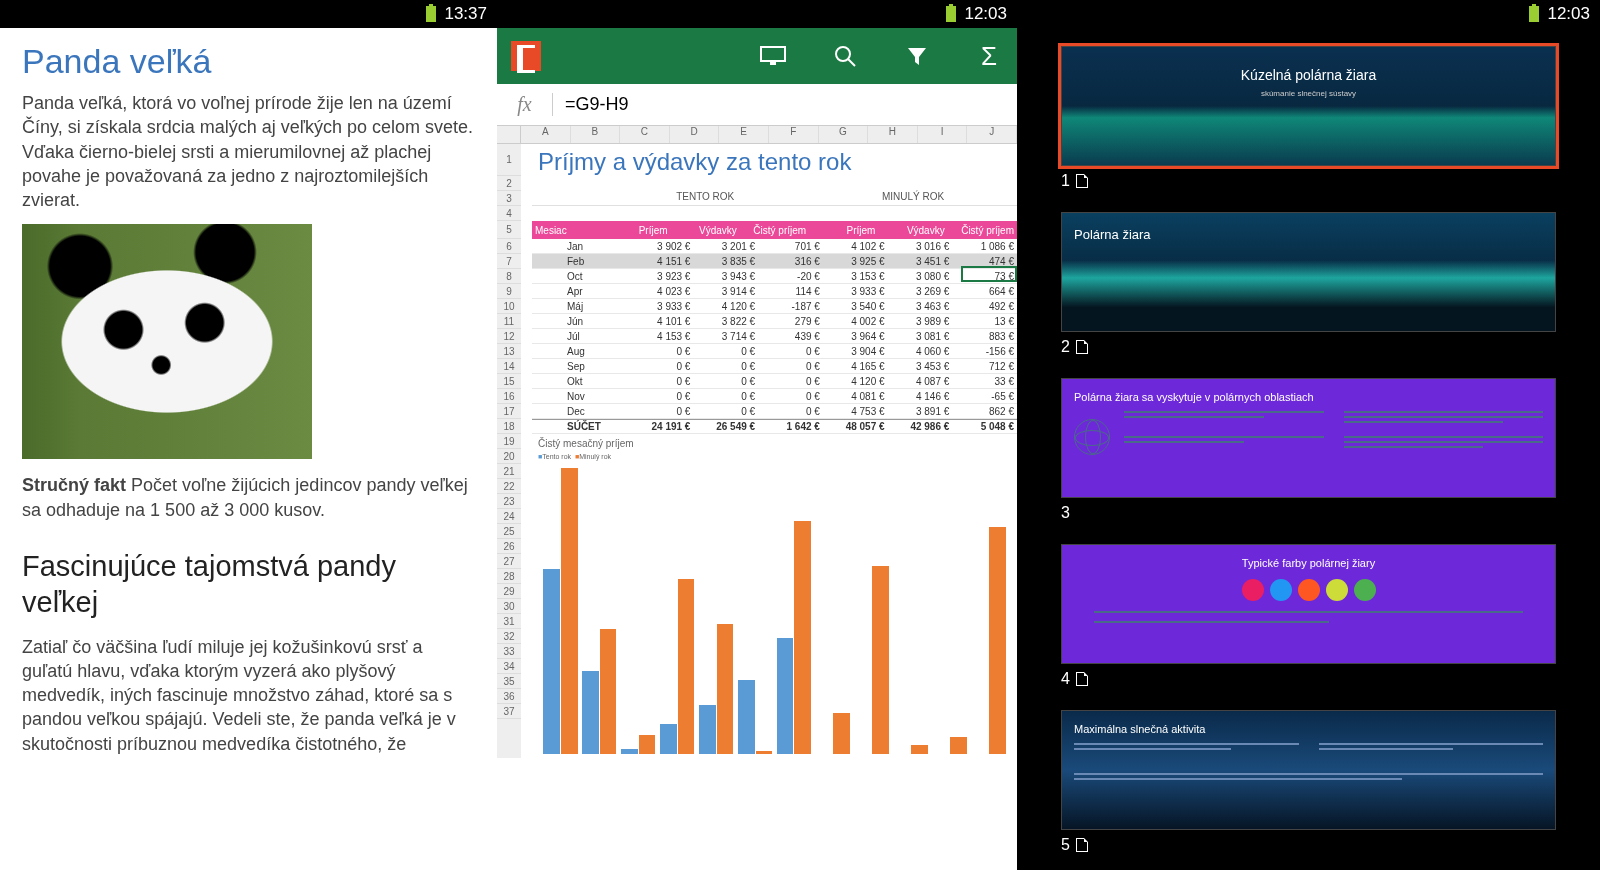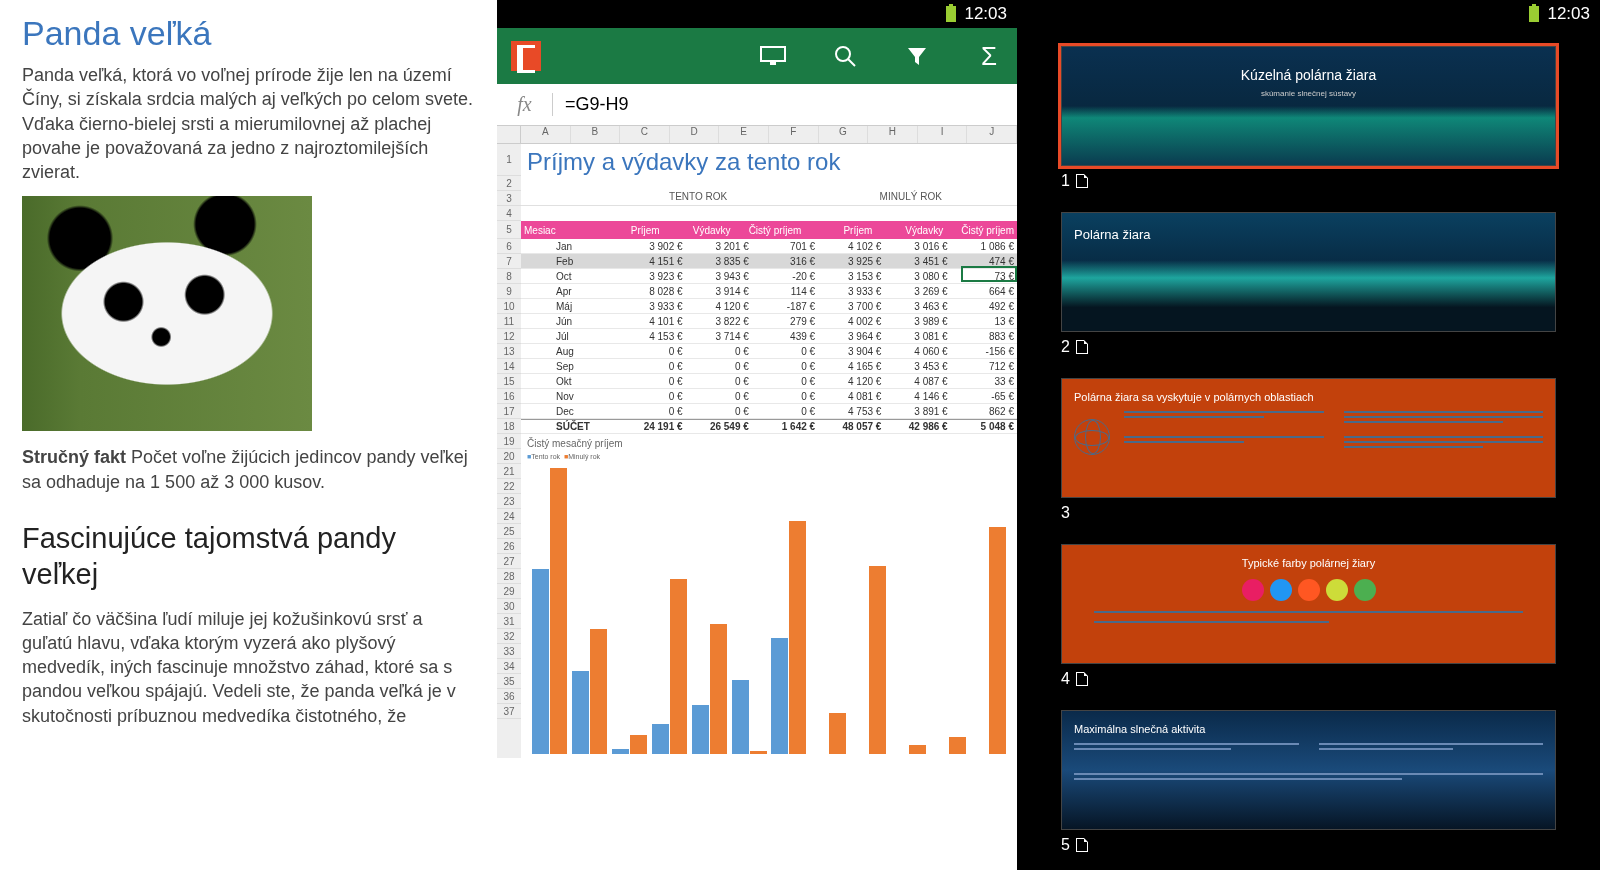--- a/index.html
+++ b/index.html
@@ -148,21 +148,21 @@
   .sheet-body { display: flex; }
   .row-headers {
     width: 24px;
     background: #eee;
     font-size: 10px;
     color: #666;
   }
   .rowh { height: 15px; text-align: center; border-bottom: 1px solid #ddd; line-height: 15px; }
   .rowh.tall { height: 32px; line-height: 32px; }
   .rowh.med { height: 18px; line-height: 18px; }
-  .sheet-content { flex: 1; }
+  .sheet-content { flex: 1; margin-left: 11px; }
   .sheet-title {
     color: #3b76bd;
     font-size: 24px;
     padding: 4px 6px;
     height: 32px;
   }
   .year-row {
     display: flex;
     font-size: 10px;
     color: #555;
@@ -221,21 +221,21 @@
   .ppt-grid {
     display: grid;
     grid-template-columns: 1fr;
     gap: 22px 26px;
     padding: 18px 44px;
   }
   .slide-item { }
   .slide-thumb {
     width: 100%;
     height: 120px;
-    background: #c2410c;
+    background: #6d28d9;
     position: relative;
     border: 1px solid #444;
     overflow: hidden;
   }
   .slide-thumb.selected { outline: 3px solid #e84a27; }
   .slide-label {
     margin-top: 6px;
     color: #fff;
     font-size: 16px;
     display: flex;
@@ -332,20 +332,24 @@
     position: absolute;
     width: 22px; height: 22px;
     background: #3a8ac5;
     border-radius: 50%;
   }
 </style>
 </head>
 <body>
 
 <div class="panel panel-word">
+  <div class="statusbar">
+    <span class="battery-icon"></span>
+    <span class="status-time">13:37</span>
+  </div>
   <div class="word-body">
     <h1 class="word-title">Panda veľká</h1>
     <p class="word-p">Panda veľká, ktorá vo voľnej prírode žije len na území Číny, si získala srdcia malých aj veľkých po celom svete. Vďaka čierno-bielej srsti a mierumilovnej až plachej povahe je považovaná za jedno z najroztomilejších zvierat.</p>
     <div class="panda-img"></div>
     <p class="word-p">
       <span class="fact-label">Stručný fakt</span><span> Počet voľne žijúcich jedincov pandy veľkej sa odhaduje na 1 500 až 3 000 kusov.</span>
     </p>
     <h2 class="word-h2">Fascinujúce tajomstvá pandy veľkej</h2>
     <p class="word-p">Zatiaľ čo väčšina ľudí miluje jej kožušinkovú srsť a guľatú hlavu, vďaka ktorým vyzerá ako plyšový medvedík, iných fascinuje množstvo záhad, ktoré sa s pandou veľkou spájajú. Vedeli ste, že panda veľká je v skutočnosti príbuznou medvedíka čistotného, že</p>
   </div>
@@ -476,33 +480,33 @@
             <div>Oct</div>
             <div>3 923 €</div>
             <div>3 943 €</div>
             <div class="neg">-20 €</div>
             <div>3 153 €</div>
             <div>3 080 €</div>
             <div>73 €</div>
           </div>
           <div class="trow">
             <div>Apr</div>
-            <div>8 028 €</div>
+            <div>4 023 €</div>
             <div>3 914 €</div>
             <div>114 €</div>
             <div>3 933 €</div>
             <div>3 269 €</div>
             <div>664 €</div>
           </div>
           <div class="trow">
             <div>Máj</div>
             <div>3 933 €</div>
             <div>4 120 €</div>
             <div class="neg">-187 €</div>
-            <div>3 700 €</div>
+            <div>3 540 €</div>
             <div>3 463 €</div>
             <div>492 €</div>
           </div>
           <div class="trow">
             <div>Jún</div>
             <div>4 101 €</div>
             <div>3 822 €</div>
             <div>279 €</div>
             <div>4 002 €</div>
             <div>3 989 €</div>

